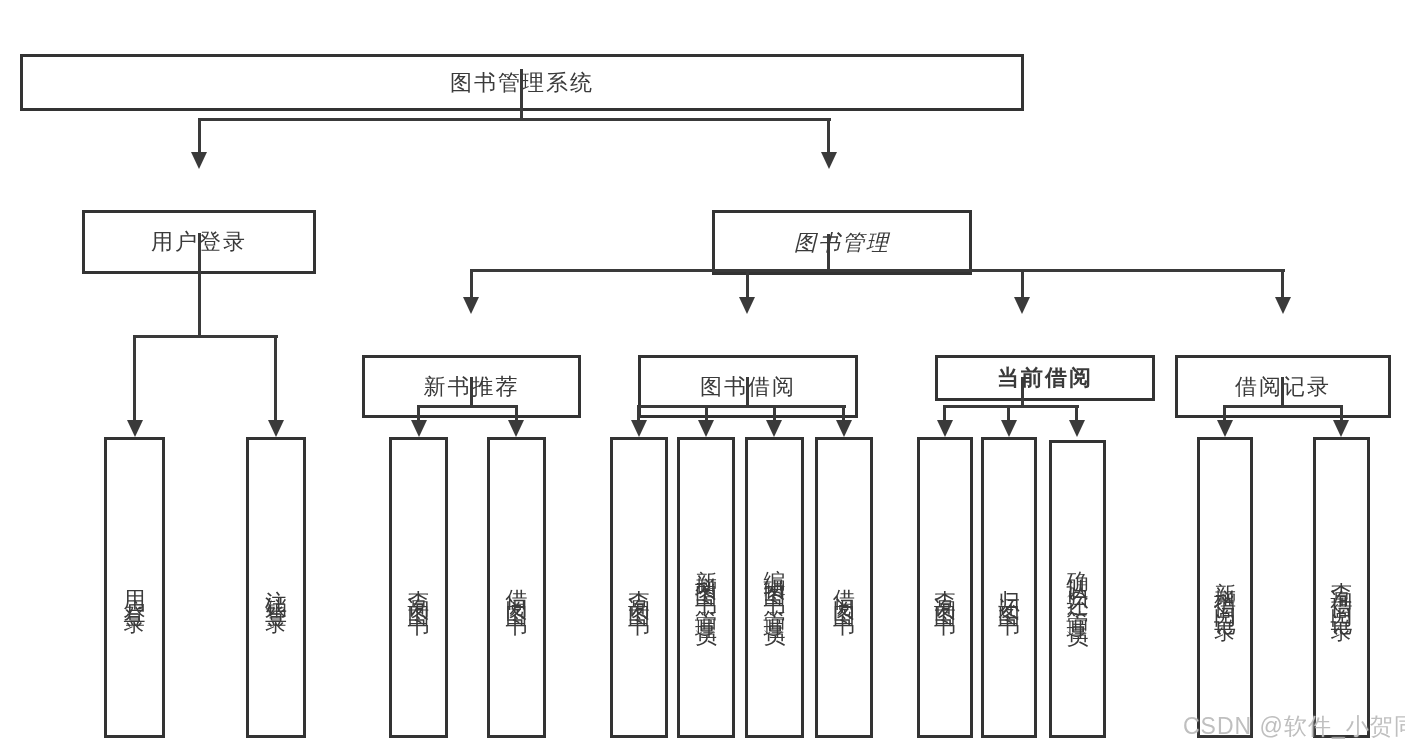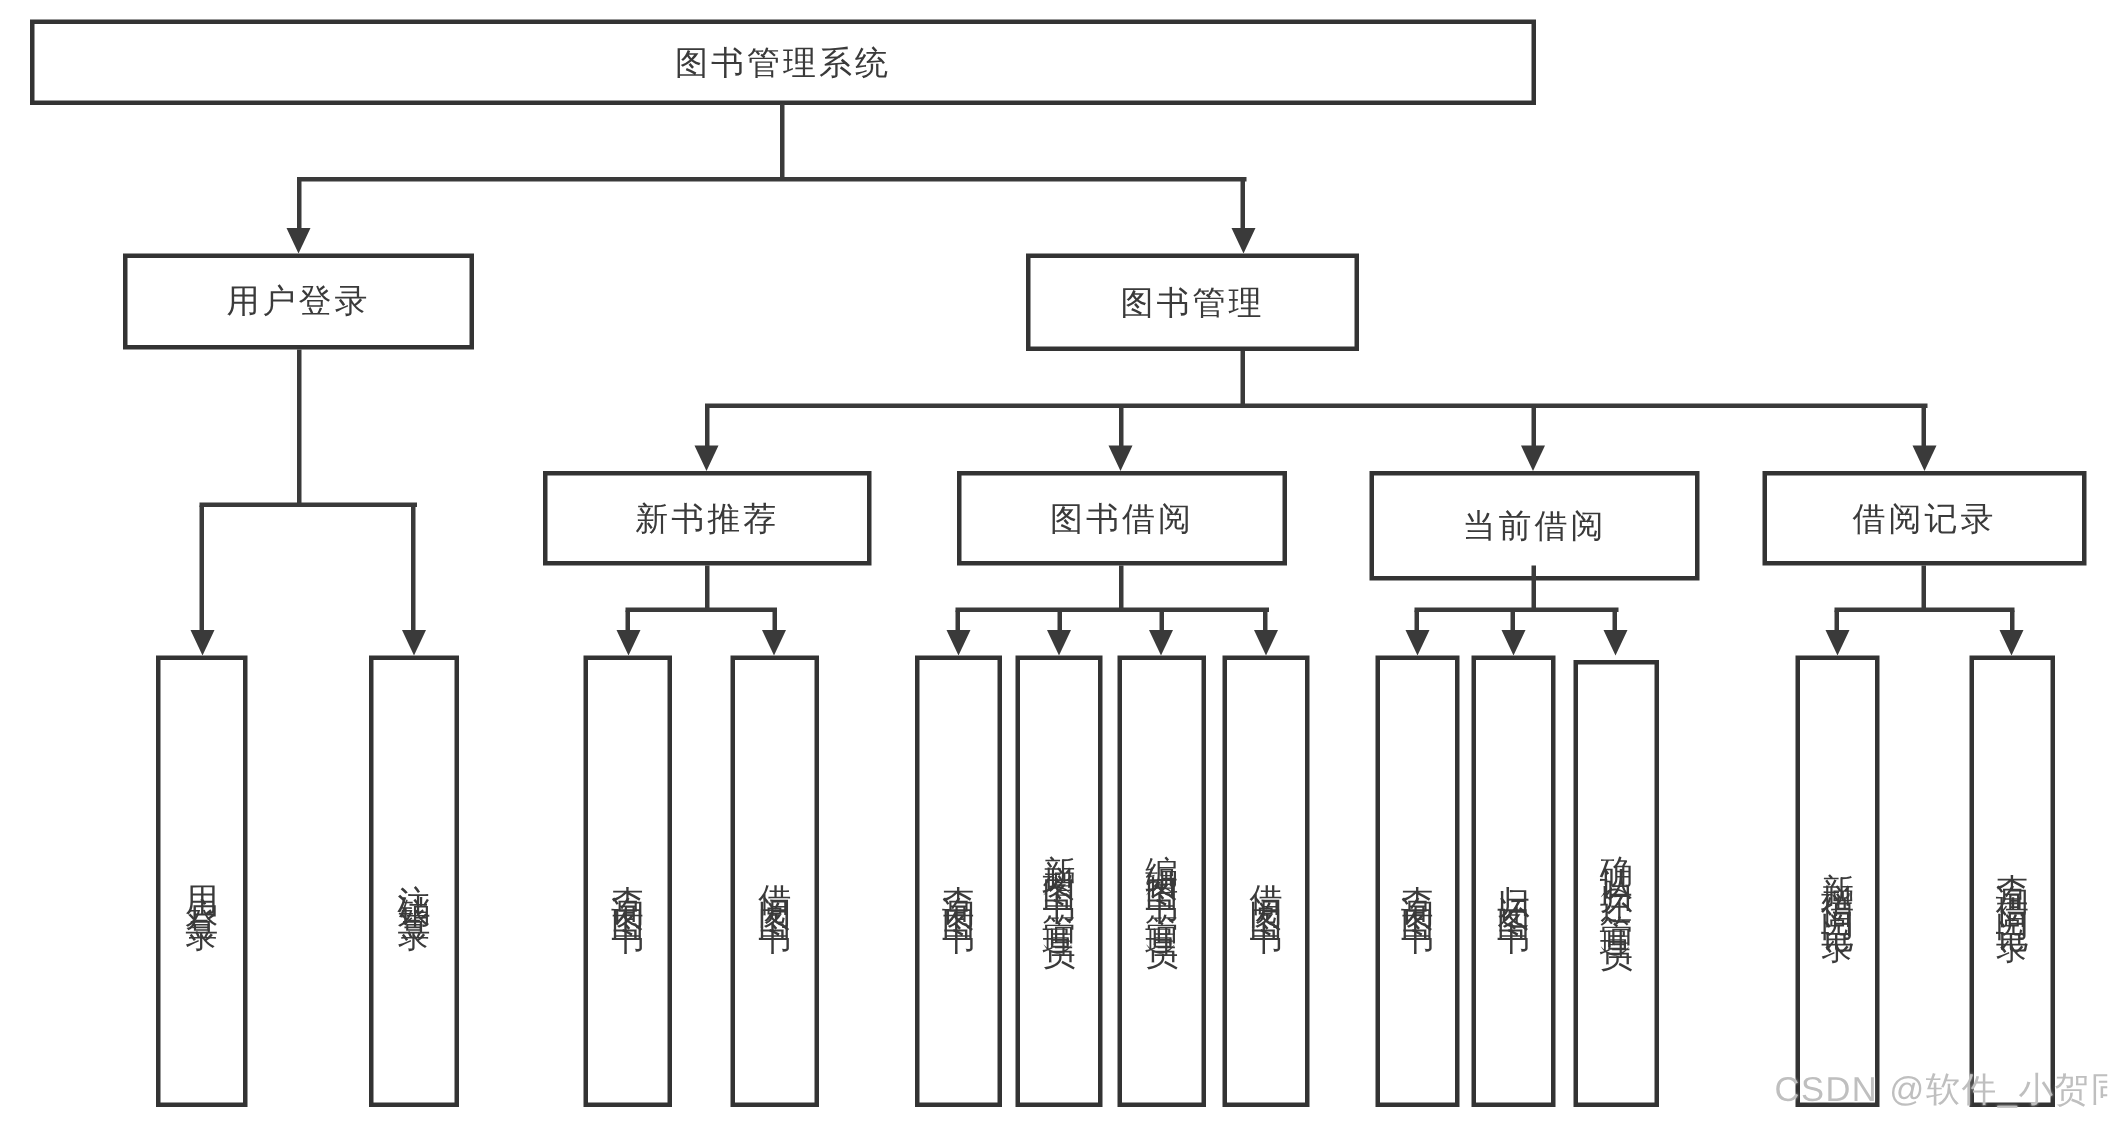--- a/index.html
+++ b/index.html
@@ -6,20 +6,21 @@
   #stage{position:relative;width:1405px;height:747px;background:#ffffff;overflow:hidden;}
 
   
   .box{
     position:absolute;
     border:3px solid #333333;
     background:#ffffff;
     display:flex;align-items:center;justify-content:center;
     font-size:22px;color:#3a3a3a;letter-spacing:2px;
     box-sizing:border-box;
+    margin-top:41px;
   }
   .vbox{
     position:absolute;
     border:3px solid #333333;
     background:#ffffff;
     display:flex;align-items:center;justify-content:center;
     box-sizing:border-box;
   }
   .vbox span{
     writing-mode:vertical-rl;
@@ -58,21 +59,21 @@
   <div class="vl" style="left:520px;top:69px;height:51px;"></div>
   <div class="hl" style="left:198px;top:118px;width:633px;"></div>
   <div class="vl" style="left:198px;top:119px;height:36px;"></div>
   <div class="ah" style="left:191px;top:152px;"></div>
   <div class="vl" style="left:827px;top:119px;height:36px;"></div>
   <div class="ah" style="left:821px;top:152px;"></div>
 
   <div class="box" style="left:82px;top:169px;width:234px;height:64px;">
     <span>用户登录</span>
   </div>
-  <div class="box" style="left:684px;top:169px;width:222px;height:65px;">
+  <div class="box" style="left:712px;top:169px;width:260px;height:65px;font-style:italic;">
     <span>图书管理</span>
   </div>
 
   <div class="vl" style="left:198px;top:233px;height:105px;"></div>
   <div class="hl" style="left:133px;top:335px;width:145px;"></div>
   <div class="vl" style="left:133px;top:337px;height:86px;"></div>
   <div class="ah" style="left:127px;top:420px;"></div>
   <div class="vl" style="left:274px;top:337px;height:86px;"></div>
   <div class="ah" style="left:268px;top:420px;"></div>
 
@@ -86,21 +87,21 @@
   <div class="ah" style="left:1014px;top:297px;"></div>
   <div class="vl" style="left:1281px;top:271px;height:28px;"></div>
   <div class="ah" style="left:1275px;top:297px;"></div>
 
   <div class="box" style="left:362px;top:314px;width:219px;height:63px;text-align:right;">
     <span>新书推荐</span>
   </div>
   <div class="box" style="left:638px;top:314px;width:220px;height:63px;">
     <span>图书借阅</span>
   </div>
-  <div class="box" style="left:913px;top:314px;width:220px;height:73px;">
+  <div class="box" style="left:935px;top:314px;width:220px;height:46px;font-weight:bold;">
     <span>当前借阅</span>
   </div>
   <div class="box" style="left:1175px;top:314px;width:216px;height:63px;">
     <span>借阅记录</span>
   </div>
 
   <div class="vl" style="left:470px;top:377px;height:30px;"></div>
   <div class="hl" style="left:417px;top:405px;width:101px;"></div>
   <div class="vl" style="left:417px;top:407px;height:16px;"></div>
   <div class="ah" style="left:411px;top:420px;"></div>

